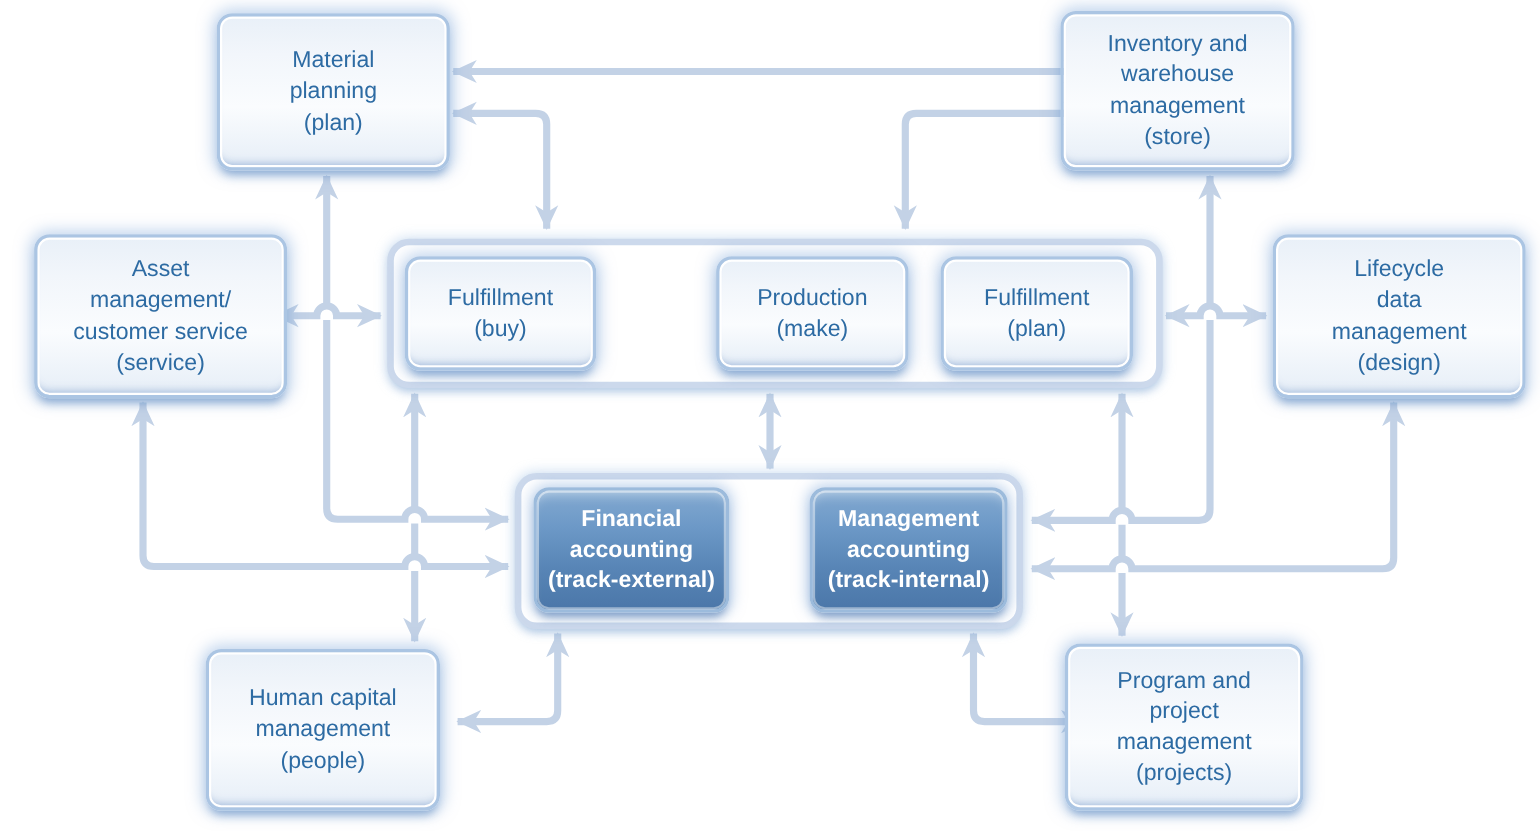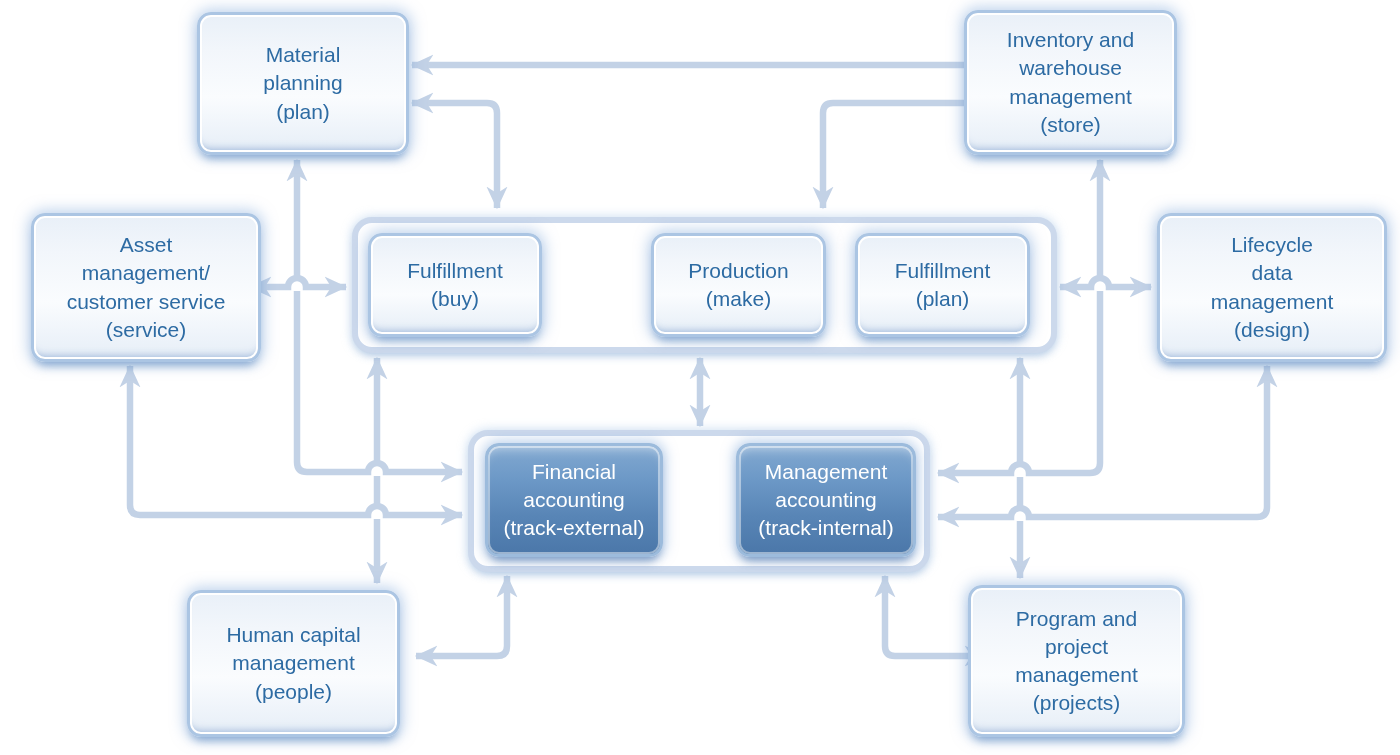--- a/index.html
+++ b/index.html
@@ -29,21 +29,21 @@
         box-shadow:0 0 14px 3px rgba(130,170,220,.5),
                    0 7px 9px -4px rgba(80,125,180,.65),
                    inset 0 0 0 2px #ffffff,
                    inset 0 -9px 9px -7px rgba(115,150,200,.75);
         z-index:2;}
   .node.dark{color:#ffffff;border:3px solid #9cbbdc;
         background:linear-gradient(180deg,#82a9d1 0%,#6d99c7 30%,#5885b6 65%,#4b77a9 100%);
         box-shadow:0 0 12px 3px rgba(130,170,220,.5),
                    0 7px 9px -4px rgba(60,100,155,.7),
                    inset 0 0 0 2px rgba(255,255,255,.45),
-                   inset 0 10px 12px -8px rgba(255,255,255,.55);}
+                   inset 0 10px 12px -8px rgba(255,255,255,.55);font-weight:bold;}
 
   #n-material{left:197px;top:12px;width:206px;height:137px;}
   #n-inventory{left:964px;top:10px;width:207px;height:139px;}
   #n-asset{left:31px;top:213px;width:224px;height:143px;}
   #n-procurement{left:368px;top:233px;width:168px;height:98px;}
   #n-production{left:612px;top:233px;width:169px;height:98px;margin-left:39px;}
   #n-fulfillment{left:855px;top:233px;width:169px;height:98px;}
   #n-lifecycle{left:1157px;top:213px;width:224px;height:143px;}
   #n-financial{left:485px;top:443px;width:172px;height:108px;}
   #n-management{left:736px;top:443px;width:174px;height:108px;}

